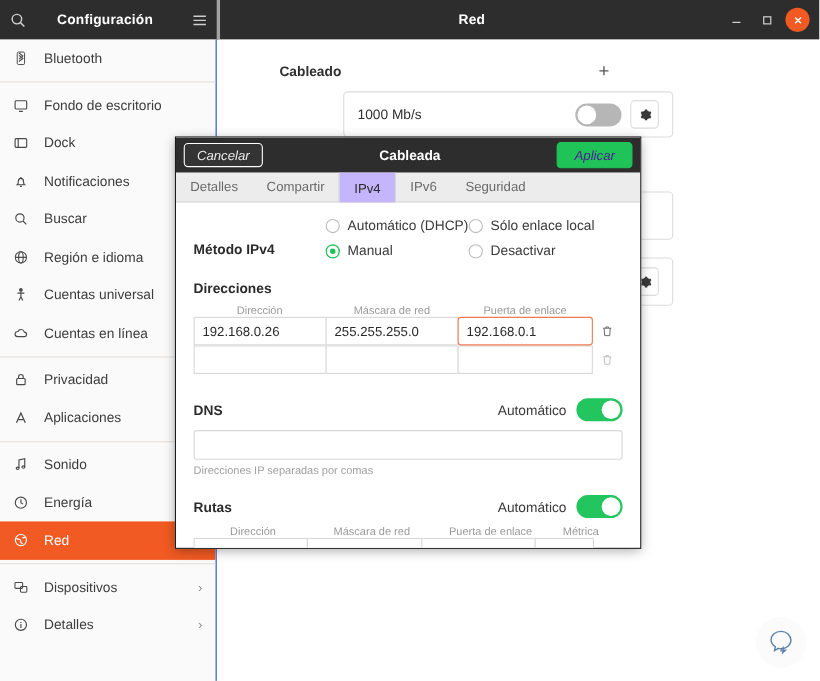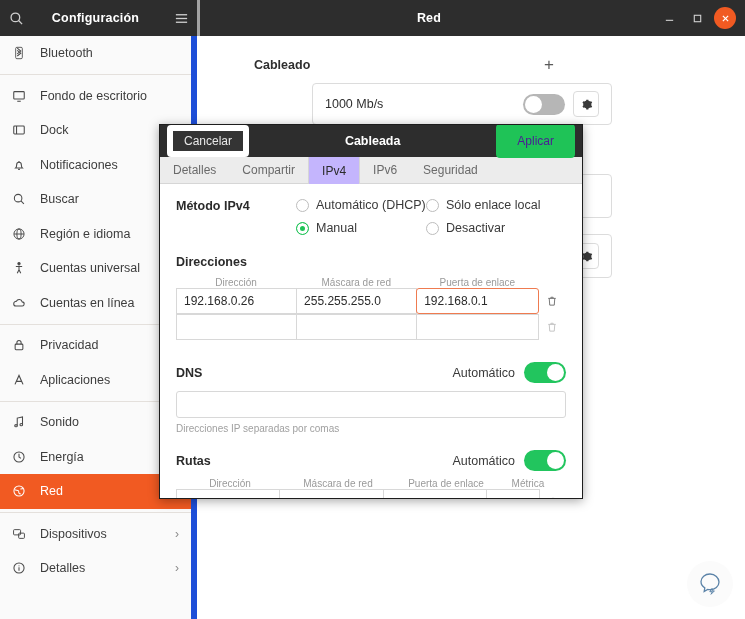--- a/index.html
+++ b/index.html
@@ -42,21 +42,21 @@
     display: flex; align-items: center; justify-content: center;
     color: #d0d0d0; font-size: 11px;
   }
   .wc.close { background: #f15a22; color: #fff; }
 
   
   .sidebar {
     position: absolute; top: 36px; left: 0;
     width: 197px; height: 583px;
     background: #fafafa;
-    border-right: 6px solid #1d4ed8;
+    border-right: 1px solid #1d4ed8;
     overflow: hidden;
   }
   .nav-item {
     height: 34.5px;
     display: flex; align-items: center;
     padding: 0 12px;
     font-size: 12.5px; color: #3d3d3d;
     position: relative;
   }
   .nav-item .ico {
@@ -119,22 +119,22 @@
     box-shadow: 0 2px 10px rgba(0,0,0,.35);
     overflow: hidden;
     border: 1px solid #1d1d1d;
   }
   .dlg-head {
     height: 32px; background: #2d2d2d;
     display: flex; align-items: center; padding: 0 7px;
   }
   .dlg-btn {
     font-size: 12px; color: #e8e8e8;
-    border: 6px solid #ffffff; border-radius: 4px;
-    padding: 3px 11px; background: #343434;
+    border: 1px solid #ffffff; border-radius: 4px;
+    padding: 3px 11px; background: #343434; font-style: italic;
   }
   .dlg-title {
     flex: 1; text-align: center; color: #ffffff;
     font-size: 12.5px; font-weight: bold;
   }
   .dlg-btn.apply {
     background: #1fc357; border-color: #1fc357; color: #4c1d95;
     padding: 4px 15px;
   }
 
@@ -459,21 +459,21 @@
         <div class="tab">Detalles</div>
         <div class="tab">Compartir</div>
         <div class="tab active">IPv4</div>
         <div class="tab">IPv6</div>
         <div class="tab">Seguridad</div>
       </div>
 
     <div class="dlg-body">
 
       <div class="row-method">
-        <div class="lbl-bold" style="width:120px;padding-top:1px;">Método IPv4</div>
+        <div class="lbl-bold" style="width:120px;padding-top:1px;margin-top:21px;">Método IPv4</div>
         <div class="method-col" style="width:130px;" id="method-col-a">
             <div class="radio-line">
               <span class="radio"></span>
               <span>Automático (DHCP)</span>
             </div>
             <div class="radio-line">
               <span class="radio sel"></span>
               <span>Manual</span>
             </div>
           </div>

